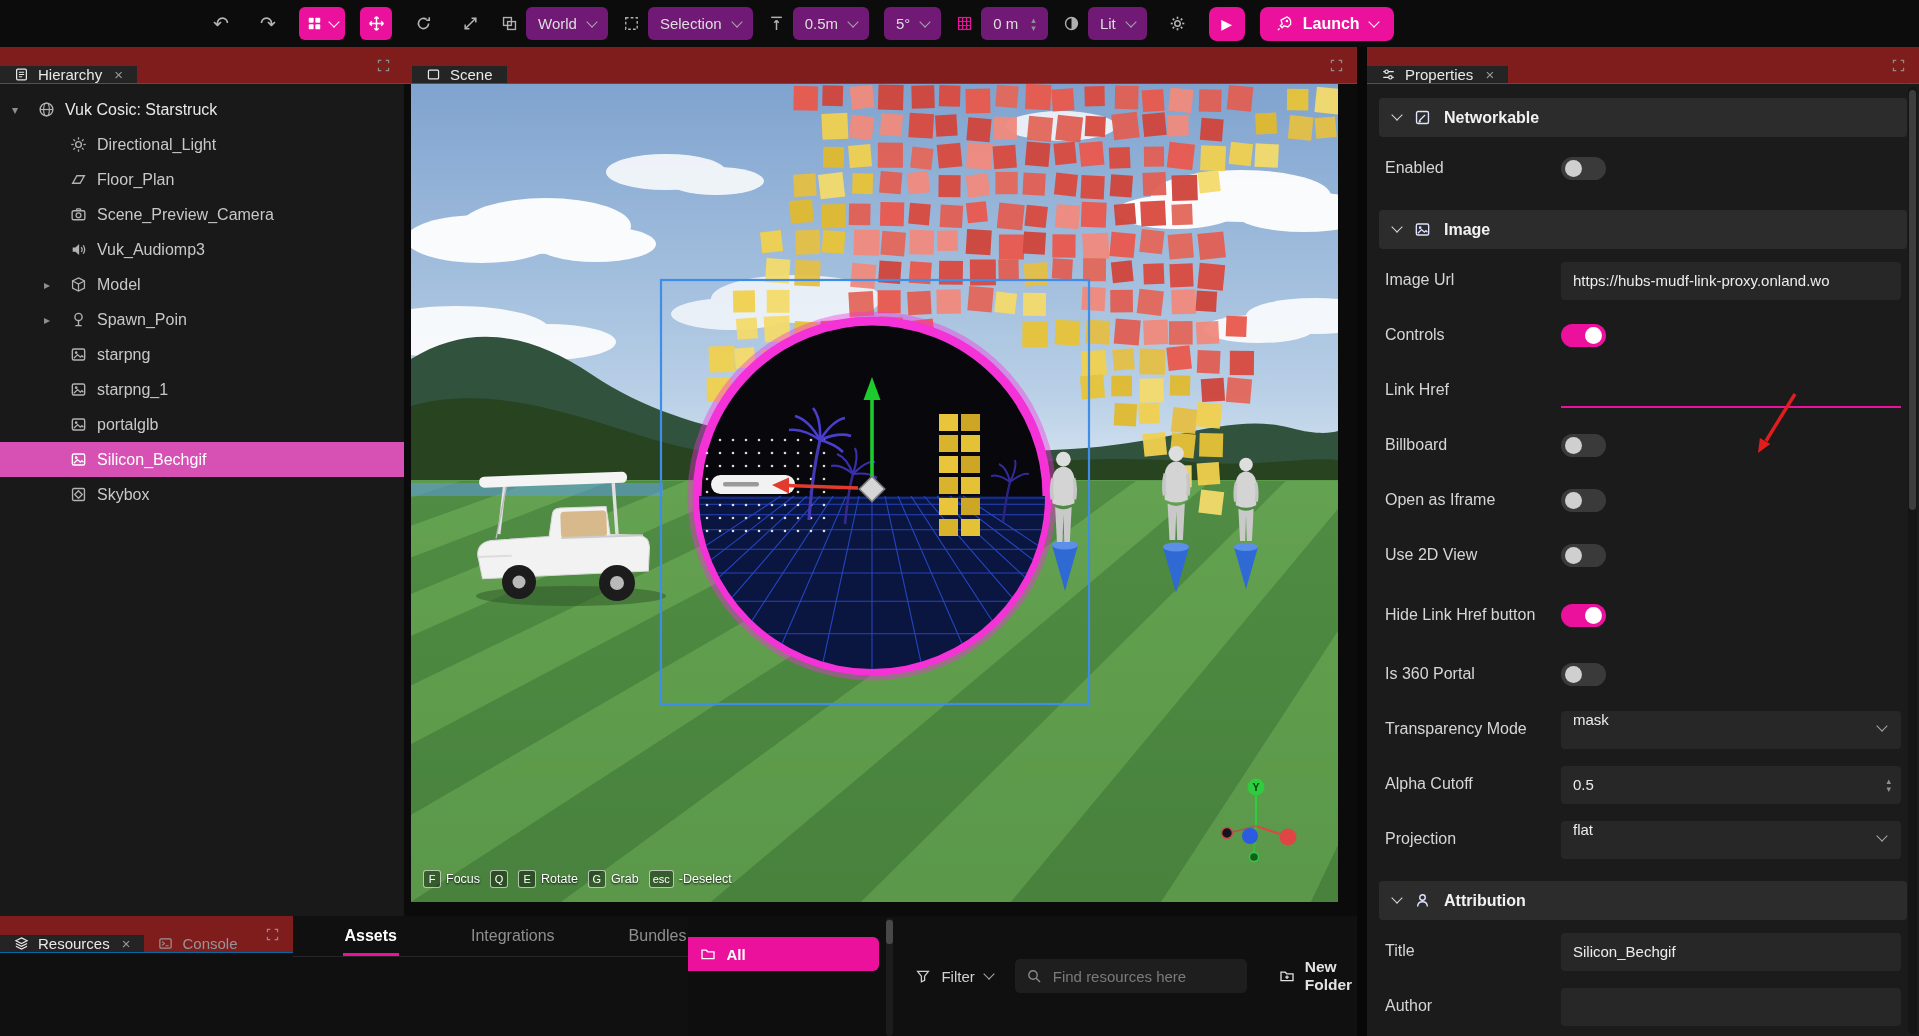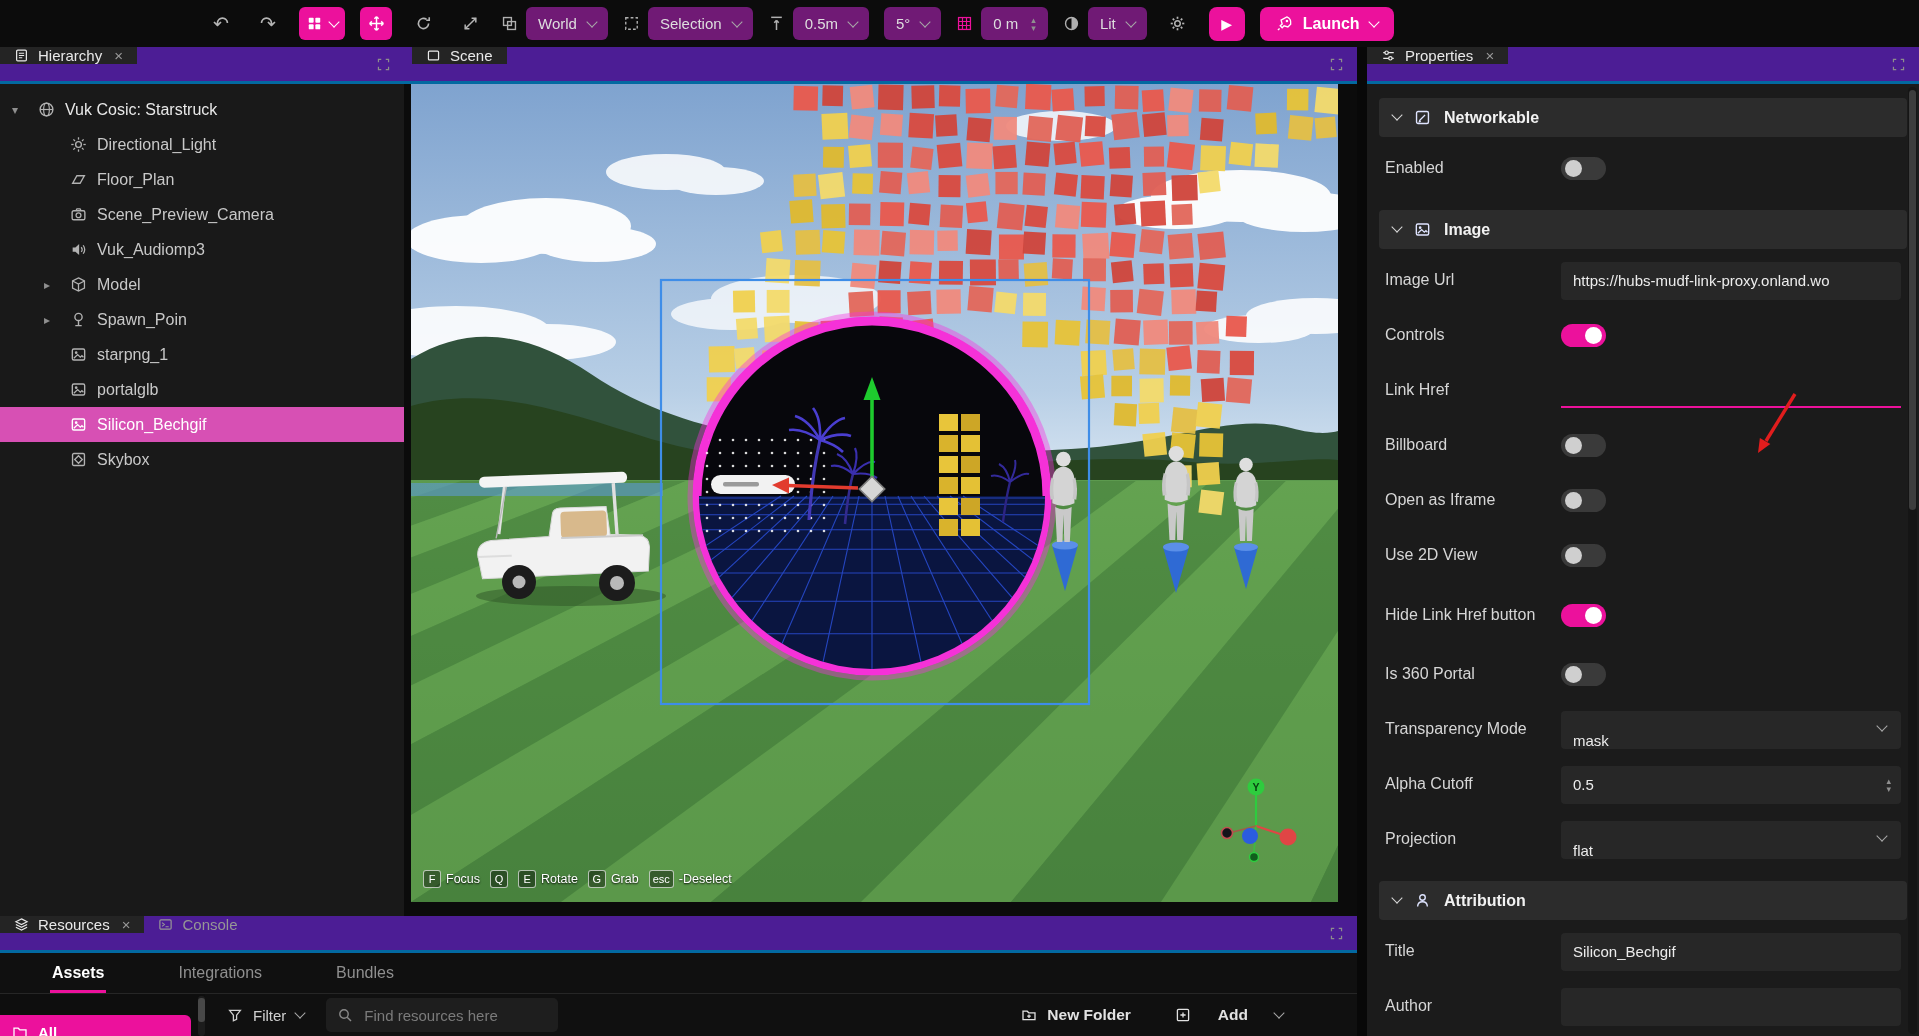--- a/index.html
+++ b/index.html
@@ -25,21 +25,21 @@
   .grp{display:flex;align-items:center;gap:8px;}
   .grpicon{color:#b0b0b0;display:flex;}
   .grpicon.pink{color:var(--accent);}
   .updown{display:flex;flex-direction:column;color:#909090;font-size:9px;line-height:8px;margin-left:2px;}
   .launch{height:34px;background:var(--accent);color:#fff;border-radius:8px;display:flex;align-items:center;
           gap:10px;padding:0 16px;font-weight:bold;font-size:16px;cursor:pointer;}
   .playbtn{width:36px;height:34px;background:var(--accent);border-radius:8px;display:flex;align-items:center;
            justify-content:center;color:#fff;font-size:14px;cursor:pointer;}
   
   .panel{display:flex;flex-direction:column;min-height:0;}
-  .tabbar{height:37px;background:#4c1d95;display:flex;align-items:flex-start;border-bottom:3px solid #0369a1;flex:none;}
+  .tabbar{height:37px;background:#7f1d1d;display:flex;align-items:flex-end;border-bottom:1px solid #0369a1;flex:none;}
   .tab{display:flex;align-items:center;gap:9px;padding:0 14px;font-size:15px;color:#969696;cursor:pointer;}
   .tab.active{background:#242424;color:#e9e9e9;}
   .tclose{color:#9a9a9a;font-size:15px;margin-left:3px;cursor:pointer;}
   .spacer{flex:1;}
   .expand{align-self:center;margin:0 13px;color:#8d8d8d;width:15px;height:15px;cursor:pointer;flex:none;}
   .i14{width:15px;height:15px;flex:none;}
   .i15{width:16px;height:16px;flex:none;}
   .i16{width:17px;height:17px;flex:none;}
   
   .hierarchy{grid-column:1;grid-row:2;background:#191919;}
@@ -67,37 +67,37 @@
   .psection{margin:14px 12px 4px;height:39px;background:#2c2c2c;border-radius:4px;display:flex;
             align-items:center;gap:13px;padding:0 14px;color:#f2f2f2;cursor:pointer;}
   .psection .chev{border-color:#d8d8d8;margin-top:-6px;}
   .psection .sicon{color:#dfe4ff;display:flex;}
   .ptitle{font-size:16px;font-weight:600;}
   .prow{display:flex;align-items:center;padding:0 18px;min-height:55px;}
   .plabel{width:176px;font-size:16px;color:#d6d6d6;line-height:1.3;flex:none;}
   .pctl{flex:1;display:flex;align-items:center;min-width:0;}
   .pfield{width:100%;height:38px;background:#272727;border:none;border-radius:4px;color:#ececec;
           font-size:15px;padding:0 12px;font-family:inherit;outline:none;}
-  .pselect{width:100%;height:38px;background:#272727;border-radius:4px;display:flex;align-items:flex-end;
+  .pselect{width:100%;height:38px;background:#272727;border-radius:4px;display:flex;align-items:flex-start;
            padding:0 34px 0 12px;position:relative;color:#ececec;font-size:15px;cursor:pointer;}
   .pselect .chev{position:absolute;right:15px;top:15px;}
   .pstep{width:100%;height:38px;background:#272727;border-radius:4px;display:flex;align-items:center;
          padding:0 10px 0 12px;color:#ececec;font-size:15px;}
   .pstep .updown{margin-left:auto;}
   .linkinput{width:100%;height:34px;background:transparent;border:none;outline:none;
              border-bottom:2px solid var(--accent);color:#eee;font-size:15px;padding:0 4px;font-family:inherit;}
   .toggle{width:45px;height:23px;border-radius:12px;background:#3a3a3a;position:relative;cursor:pointer;flex:none;}
   .toggle::after{content:"";position:absolute;width:17px;height:17px;border-radius:50%;background:#cfcfcf;top:3px;left:4px;}
   .toggle[data-state="on"]{background:var(--accent);}
   .toggle[data-state="on"]::after{left:24px;background:#fff;}
   .red-arrow{position:absolute;left:365px;top:300px;z-index:5;pointer-events:none;}
   .vscroll{position:absolute;top:40px;right:2px;bottom:2px;width:9px;background:#151515;border-radius:5px;z-index:6;}
   .vthumb{position:absolute;top:3px;left:1px;width:7px;height:420px;background:#3d3d3d;border-radius:4px;}
   
-  .bottom{grid-column:1/3;grid-row:3;background:#101010;display:flex;flex-direction:column;}
+  .bottom{grid-column:1/3;grid-row:3;background:#101010;display:flex;flex-direction:row;}
   .subtabs{height:41px;display:flex;gap:38px;padding-left:18px;align-items:stretch;
            border-bottom:1px solid #262626;background:#101010;flex:none;}
   .subtab{display:flex;align-items:center;color:#8f8f8f;font-size:16px;cursor:pointer;padding:0 2px;margin-left:32px;}
   .subtab.active{color:#fff;box-shadow:inset 0 -3px 0 var(--accent);font-weight:600;}
   .bcontent{flex:1;display:flex;overflow:hidden;}
   .folders{width:205px;position:relative;background:#0e0e0e;flex:none;}
   .folderrow{position:absolute;left:0;right:14px;top:21px;height:34px;display:flex;gap:10px;align-items:center;
              padding:0 12px;border-radius:0 6px 6px 0;font-size:15px;cursor:pointer;}
   .folderrow.sel{background:var(--accent);color:#fff;font-weight:600;}
   .fscroll{position:absolute;right:0;top:2px;bottom:0;width:7px;background:#1c1c1c;border-radius:3px;}
@@ -459,20 +459,29 @@
         <span>Model</span>
       </div>
       <div class="hrow d1">
         <span class="hchev">▸</span>
         <span class="hicon">
             <svg class="i16">
               <use href="#sym-pin"></use>
             </svg>
           </span>
         <span>Spawn_Poin</span>
+      </div>
+      <div class="hrow d1">
+        <span class="hchev"></span>
+        <span class="hicon">
+            <svg class="i16">
+              <use href="#sym-image"></use>
+            </svg>
+          </span>
+        <span>starpng</span>
       </div>
       <div class="hrow d1">
         <span class="hchev"></span>
         <span class="hicon">
             <svg class="i16">
               <use href="#sym-image"></use>
             </svg>
           </span>
         <span>starpng_1</span>
       </div>

